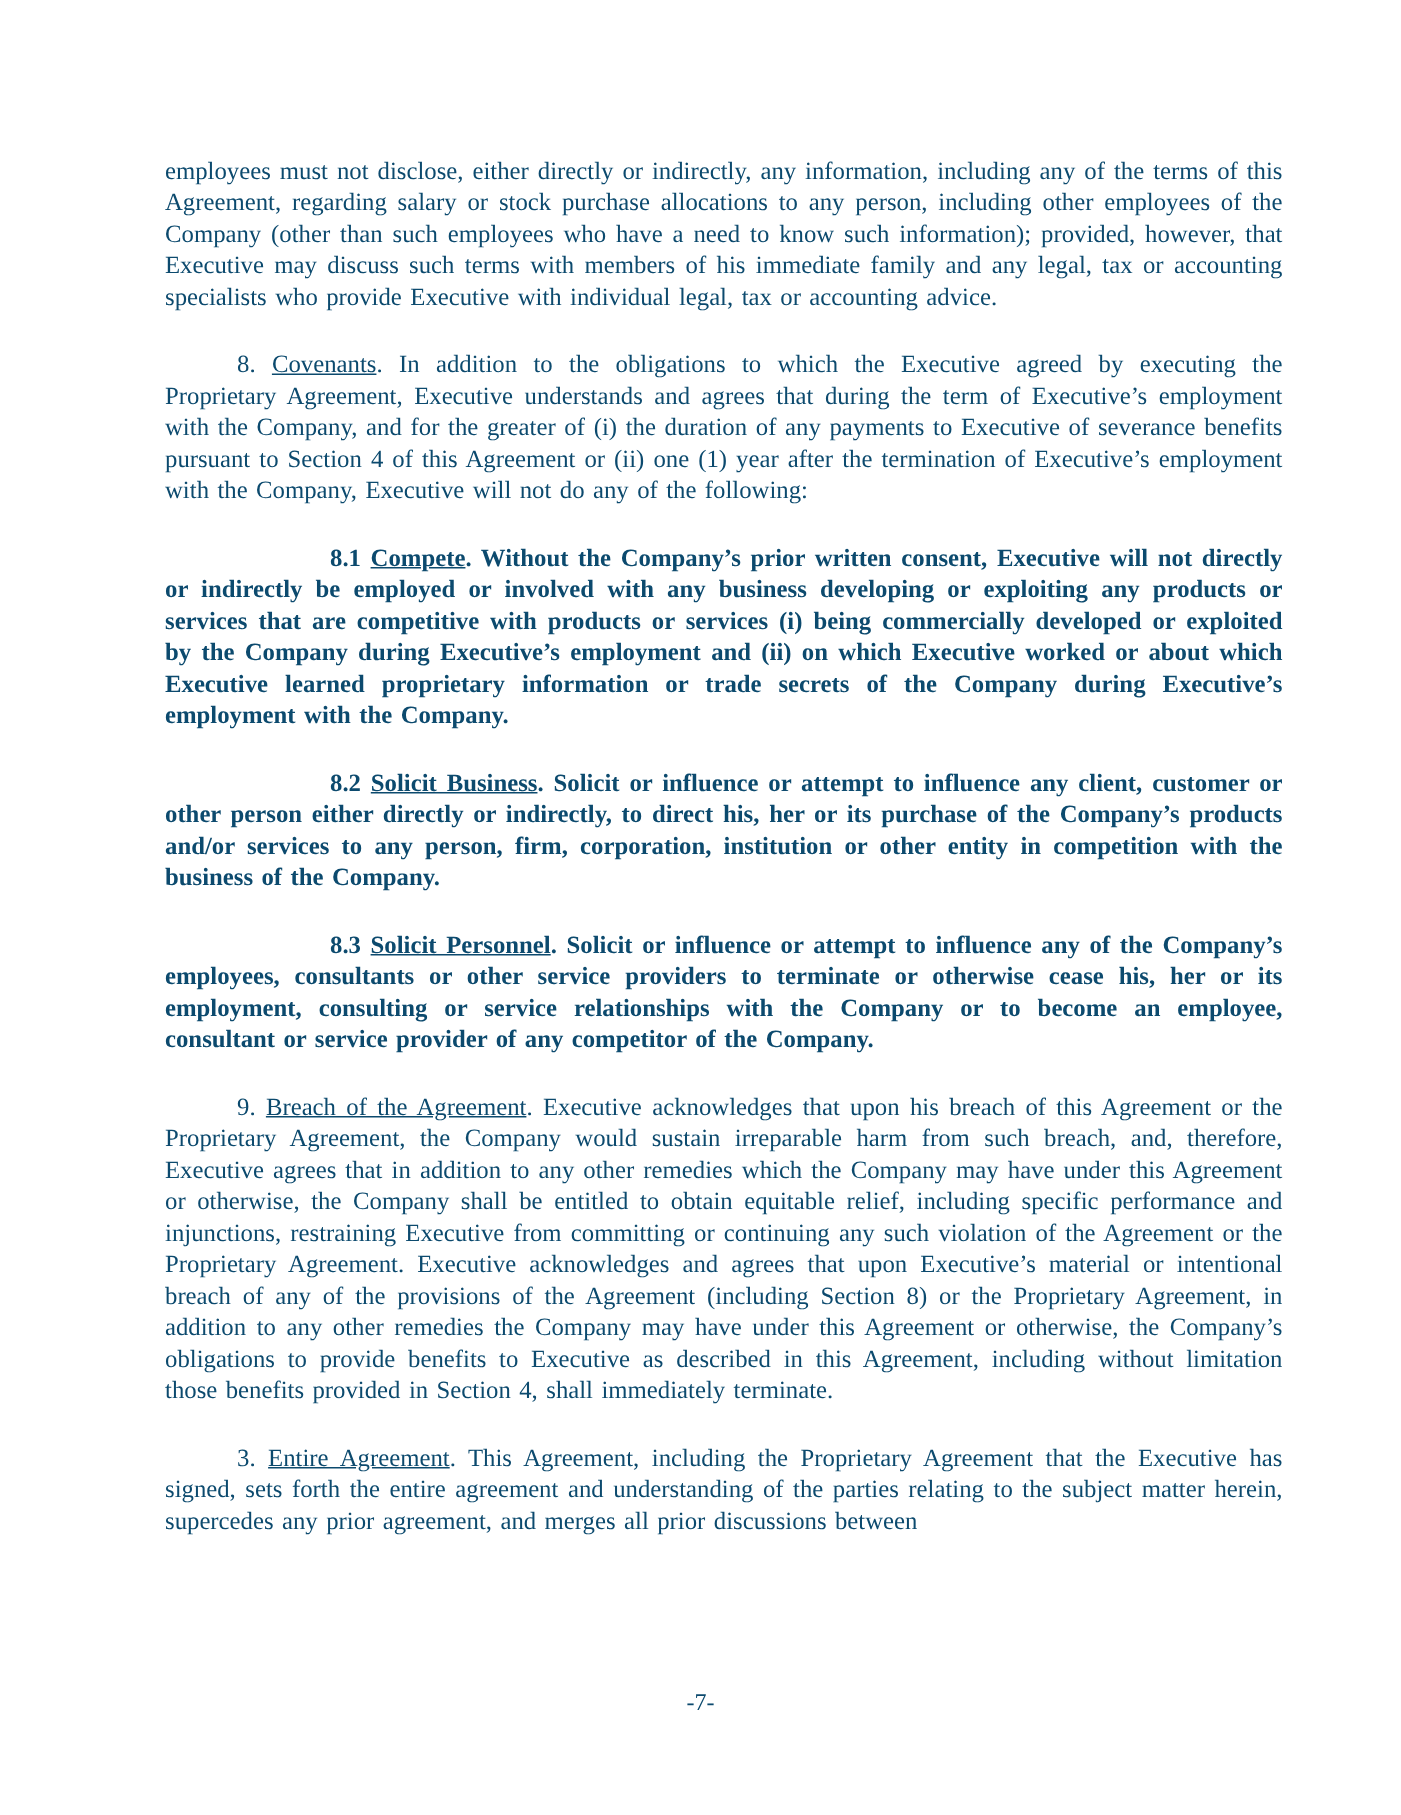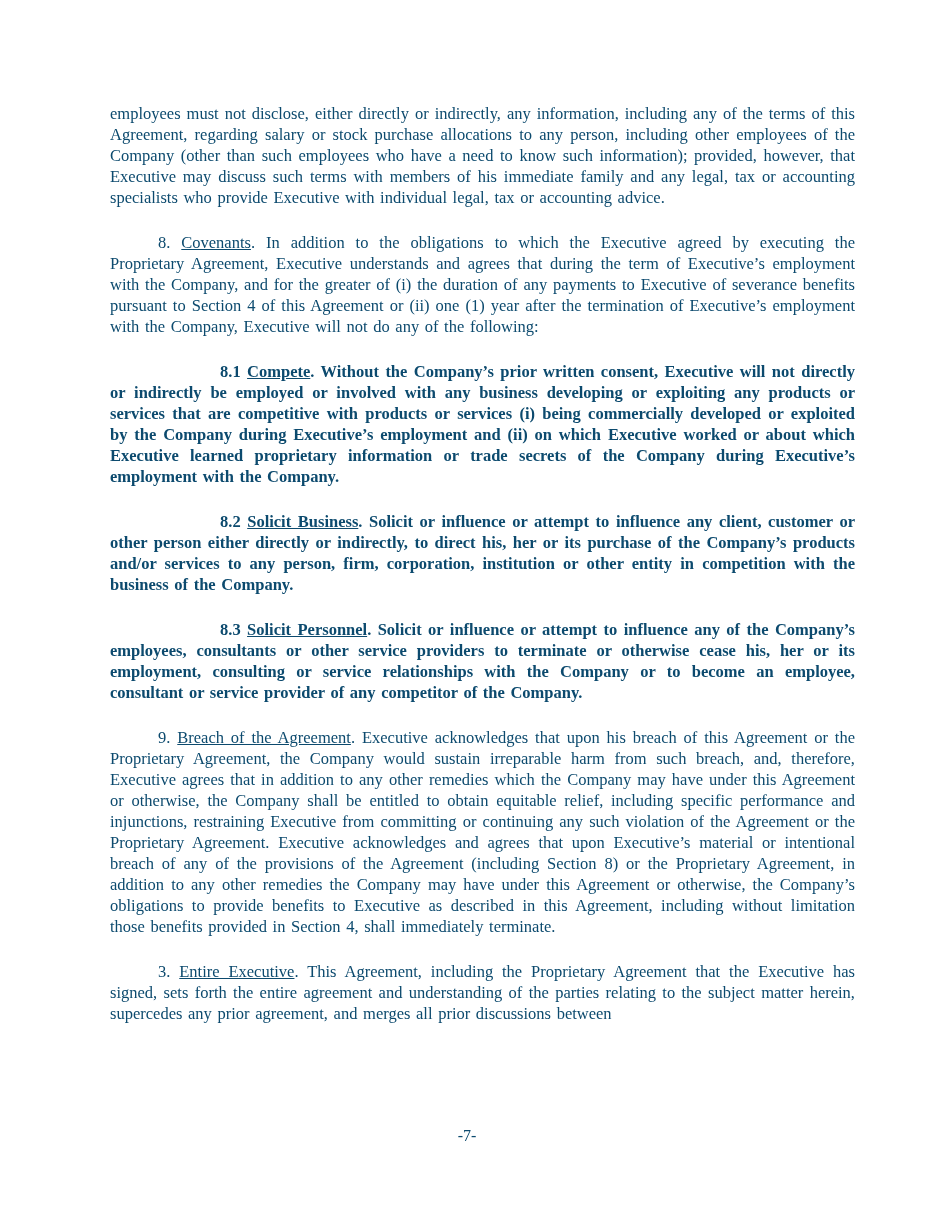--- a/index.html
+++ b/index.html
@@ -54,18 +54,18 @@
     <p class="para indent-section"><span>8. </span><span class="heading-underline">Covenants</span><span>. In addition to the obligations to which the Executive agreed by executing the Proprietary Agreement, Executive understands and agrees that during the term of Executive’s employment with the Company, and for the greater of (i) the duration of any payments to Executive of severance benefits pursuant to Section 4 of this Agreement or (ii) one (1) year after the termination of Executive’s employment with the Company, Executive will not do any of the following:</span></p>
 
     <p class="para indent-subsection"><span>8.1 </span><span class="heading-underline">Compete</span><span>. Without the Company’s prior written consent, Executive will not directly or indirectly be employed or involved with any business developing or exploiting any products or services that are competitive with products or services (i) being commercially developed or exploited by the Company during Executive’s employment and (ii) on which Executive worked or about which Executive learned proprietary information or trade secrets of the Company during Executive’s employment with the Company.</span></p>
 
     <p class="para indent-subsection"><span>8.2 </span><span class="heading-underline">Solicit Business</span><span>. Solicit or influence or attempt to influence any client, customer or other person either directly or indirectly, to direct his, her or its purchase of the Company’s products and/or services to any person, firm, corporation, institution or other entity in competition with the business of the Company.</span></p>
 
     <p class="para indent-subsection"><span>8.3 </span><span class="heading-underline">Solicit Personnel</span><span>. Solicit or influence or attempt to influence any of the Company’s employees, consultants or other service providers to terminate or otherwise cease his, her or its employment, consulting or service relationships with the Company or to become an employee, consultant or service provider of any competitor of the Company.</span></p>
 
     <p class="para indent-section"><span>9. </span><span class="heading-underline">Breach of the Agreement</span><span>. Executive acknowledges that upon his breach of this Agreement or the Proprietary Agreement, the Company would sustain irreparable harm from such breach, and, therefore, Executive agrees that in addition to any other remedies which the Company may have under this Agreement or otherwise, the Company shall be entitled to obtain equitable relief, including specific performance and injunctions, restraining Executive from committing or continuing any such violation of the Agreement or the Proprietary Agreement. Executive acknowledges and agrees that upon Executive’s material or intentional breach of any of the provisions of the Agreement (including Section 8) or the Proprietary Agreement, in addition to any other remedies the Company may have under this Agreement or otherwise, the Company’s obligations to provide benefits to Executive as described in this Agreement, including without limitation those benefits provided in Section 4, shall immediately terminate.</span></p>
 
-    <p class="para indent-section"><span>3. </span><span class="heading-underline">Entire Executive</span><span>. This Agreement, including the Proprietary Agreement that the Executive has signed, sets forth the entire agreement and understanding of the parties relating to the subject matter herein, supercedes any prior agreement, and merges all prior discussions between</span></p>
+    <p class="para indent-section"><span>3. </span><span class="heading-underline">Entire Agreement</span><span>. This Agreement, including the Proprietary Agreement that the Executive has signed, sets forth the entire agreement and understanding of the parties relating to the subject matter herein, supercedes any prior agreement, and merges all prior discussions between</span></p>
 
   </div>
 
   <div class="footer"><span>-7-</span></div>
 </div>
 
 </body></html>

